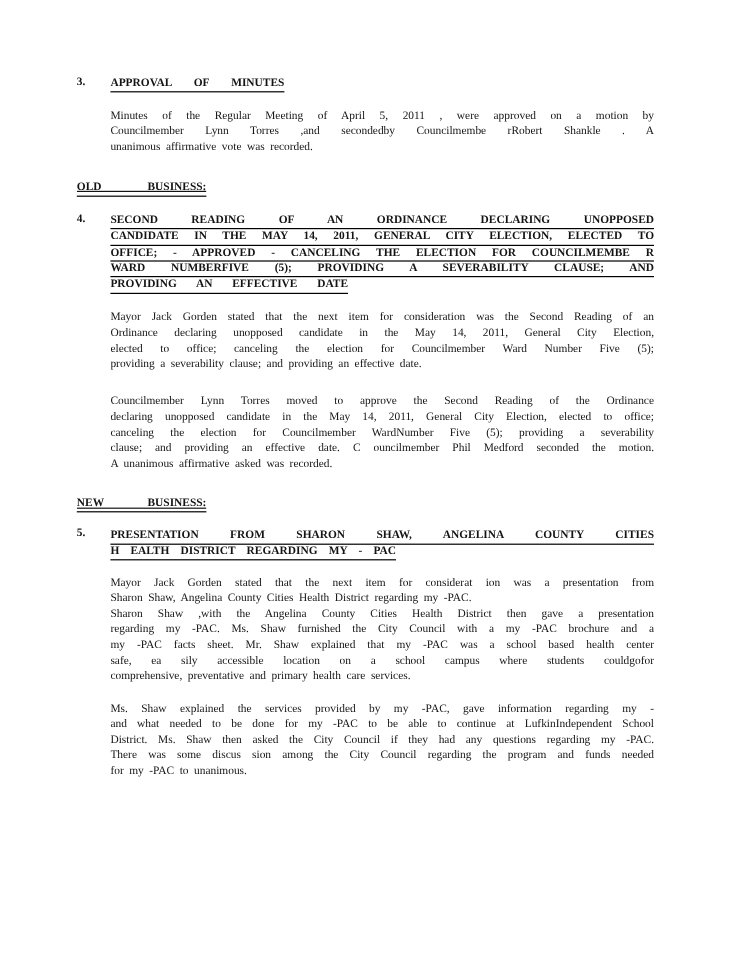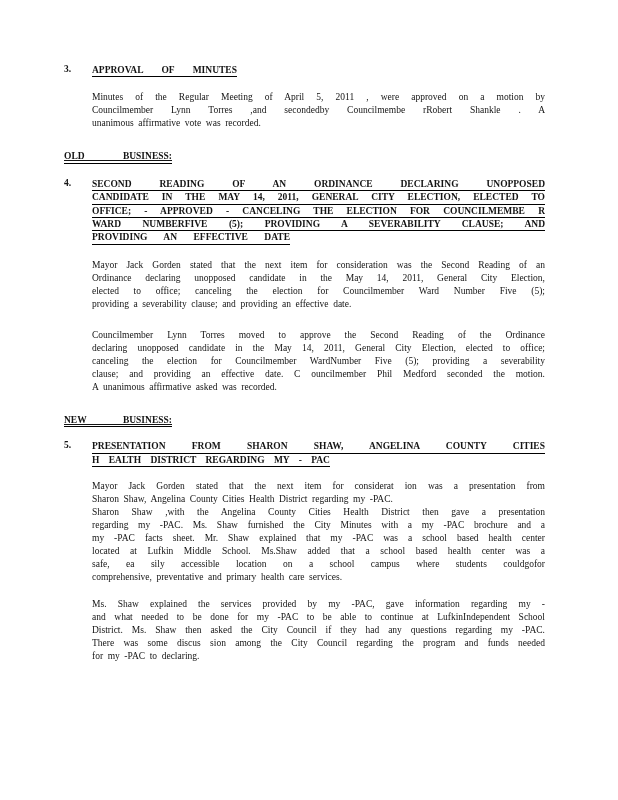--- a/index.html
+++ b/index.html
@@ -119,28 +119,27 @@
     <div class="hline partial w238">H EALTH DISTRICT REGARDING MY - PAC</div>
   </div>
 
   <div class="paragraph mb16">
     <div class="pline">Mayor Jack Gorden stated that the next item for considerat ion was a presentation from</div>
     <div class="pline last">Sharon Shaw, Angelina County Cities Health District regarding my -PAC.</div>
   </div>
 
   <div class="paragraph mb14">
     <div class="pline">Sharon Shaw ,with the Angelina County Cities Health District then gave a presentation</div>
-    <div class="pline">regarding my -PAC. Ms. Shaw furnished the City Minutes with a my -PAC brochure and a</div>
+    <div class="pline">regarding my -PAC. Ms. Shaw furnished the City Council with a my -PAC brochure and a</div>
     <div class="pline">my -PAC facts sheet. Mr. Shaw explained that my -PAC was a school based health center</div>
-    <div class="pline">located at Lufkin Middle School. Ms.Shaw added that a school based health center was a</div>
     <div class="pline">safe, ea sily accessible location on a school campus where students couldgofor</div>
     <div class="pline last">comprehensive, preventative and primary health care services.</div>
   </div>
 
   <div class="paragraph">
     <div class="pline">Ms. Shaw explained the services provided by my -PAC, gave information regarding my -</div>
     <div class="pline">and what needed to be done for my -PAC to be able to continue at LufkinIndependent School</div>
     <div class="pline">District. Ms. Shaw then asked the City Council if they had any questions regarding my -PAC.</div>
     <div class="pline">There was some discus sion among the City Council regarding the program and funds needed</div>
-    <div class="pline last">for my -PAC to declaring.</div>
+    <div class="pline last">for my -PAC to unanimous.</div>
   </div>
 
 </div>
 
 </body></html>

